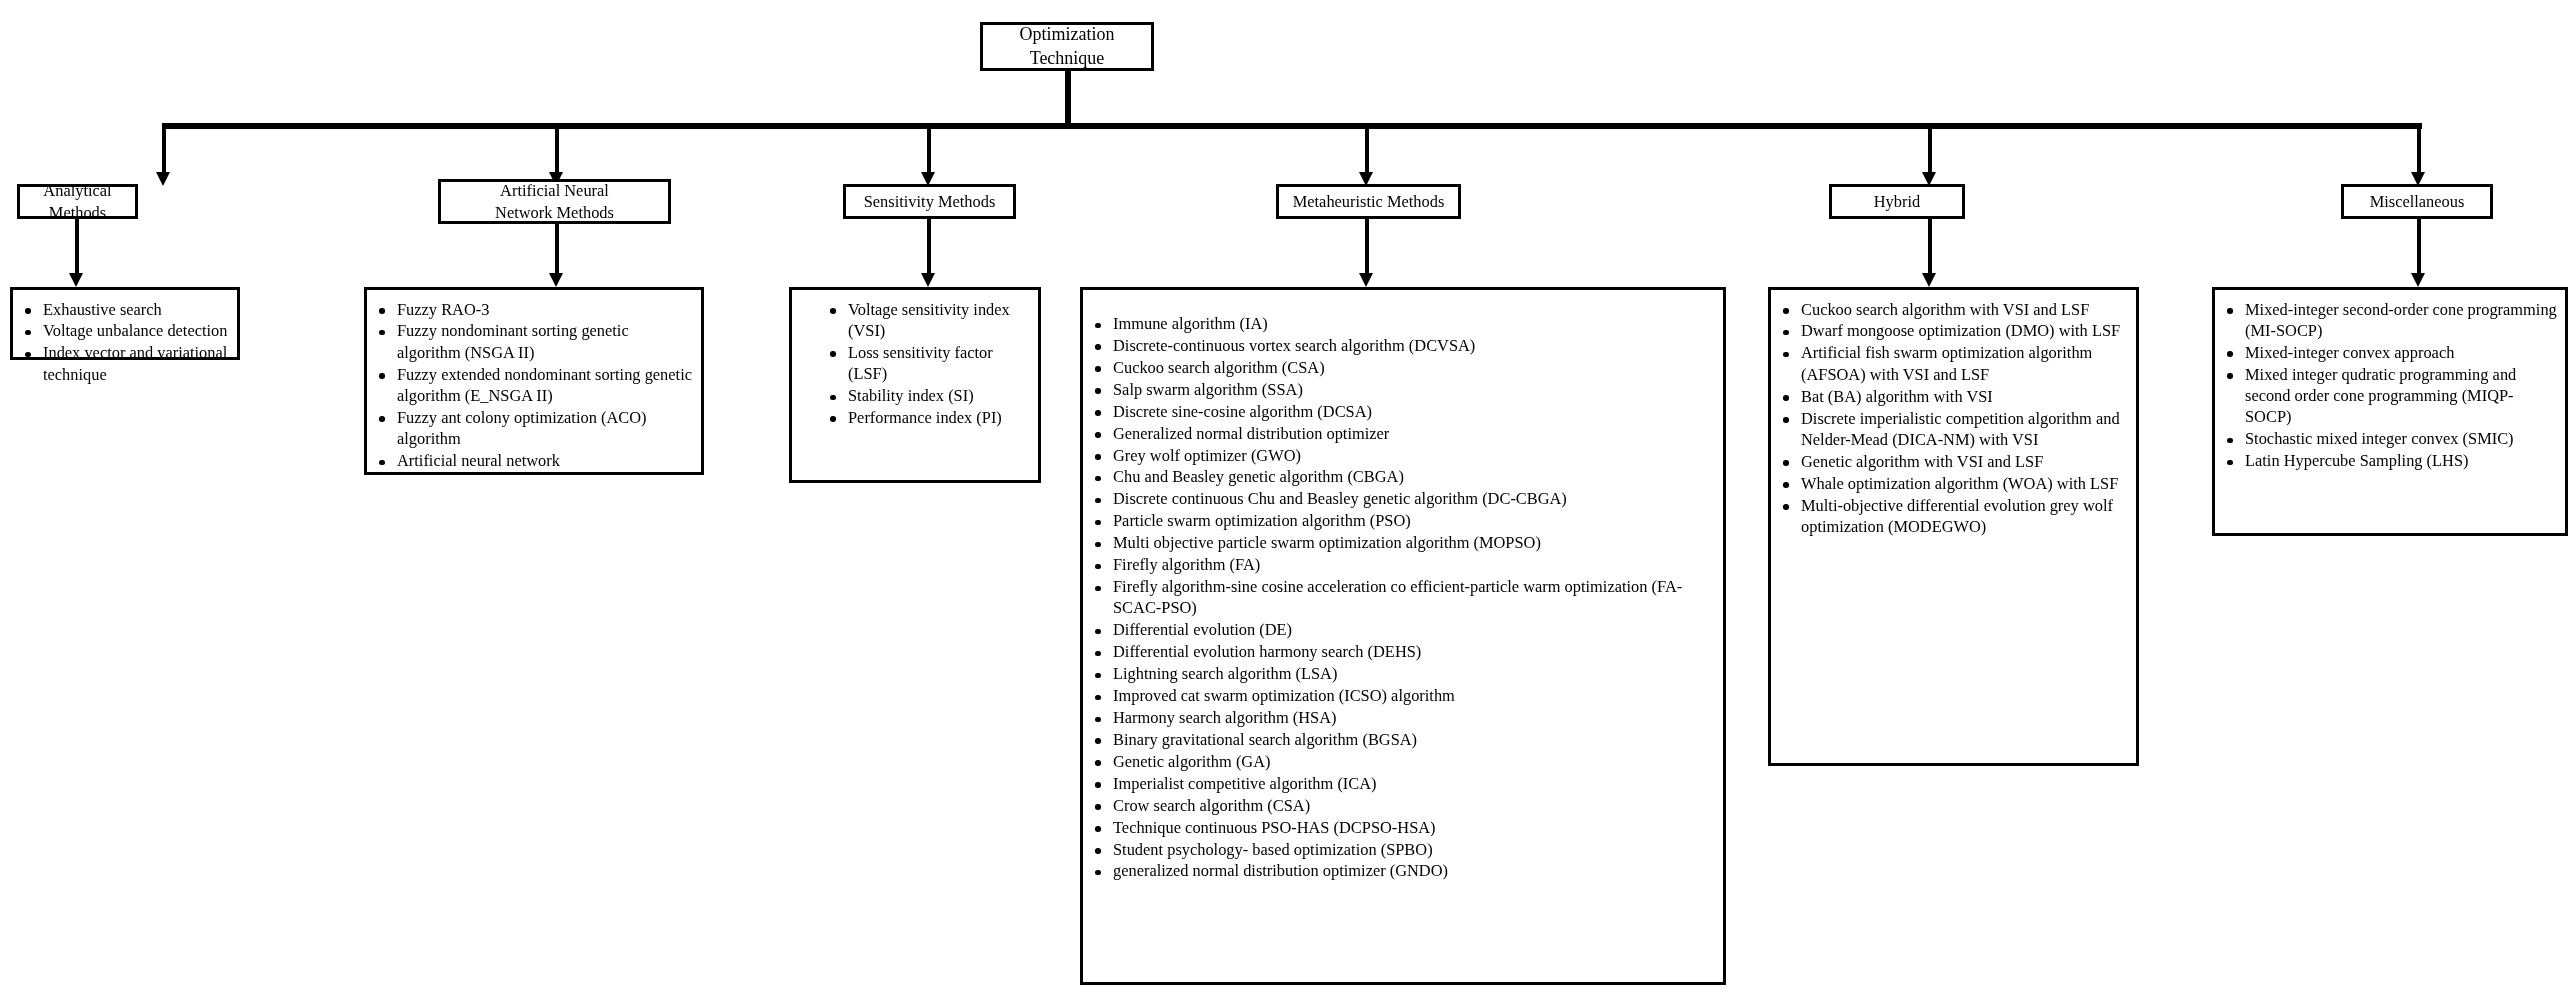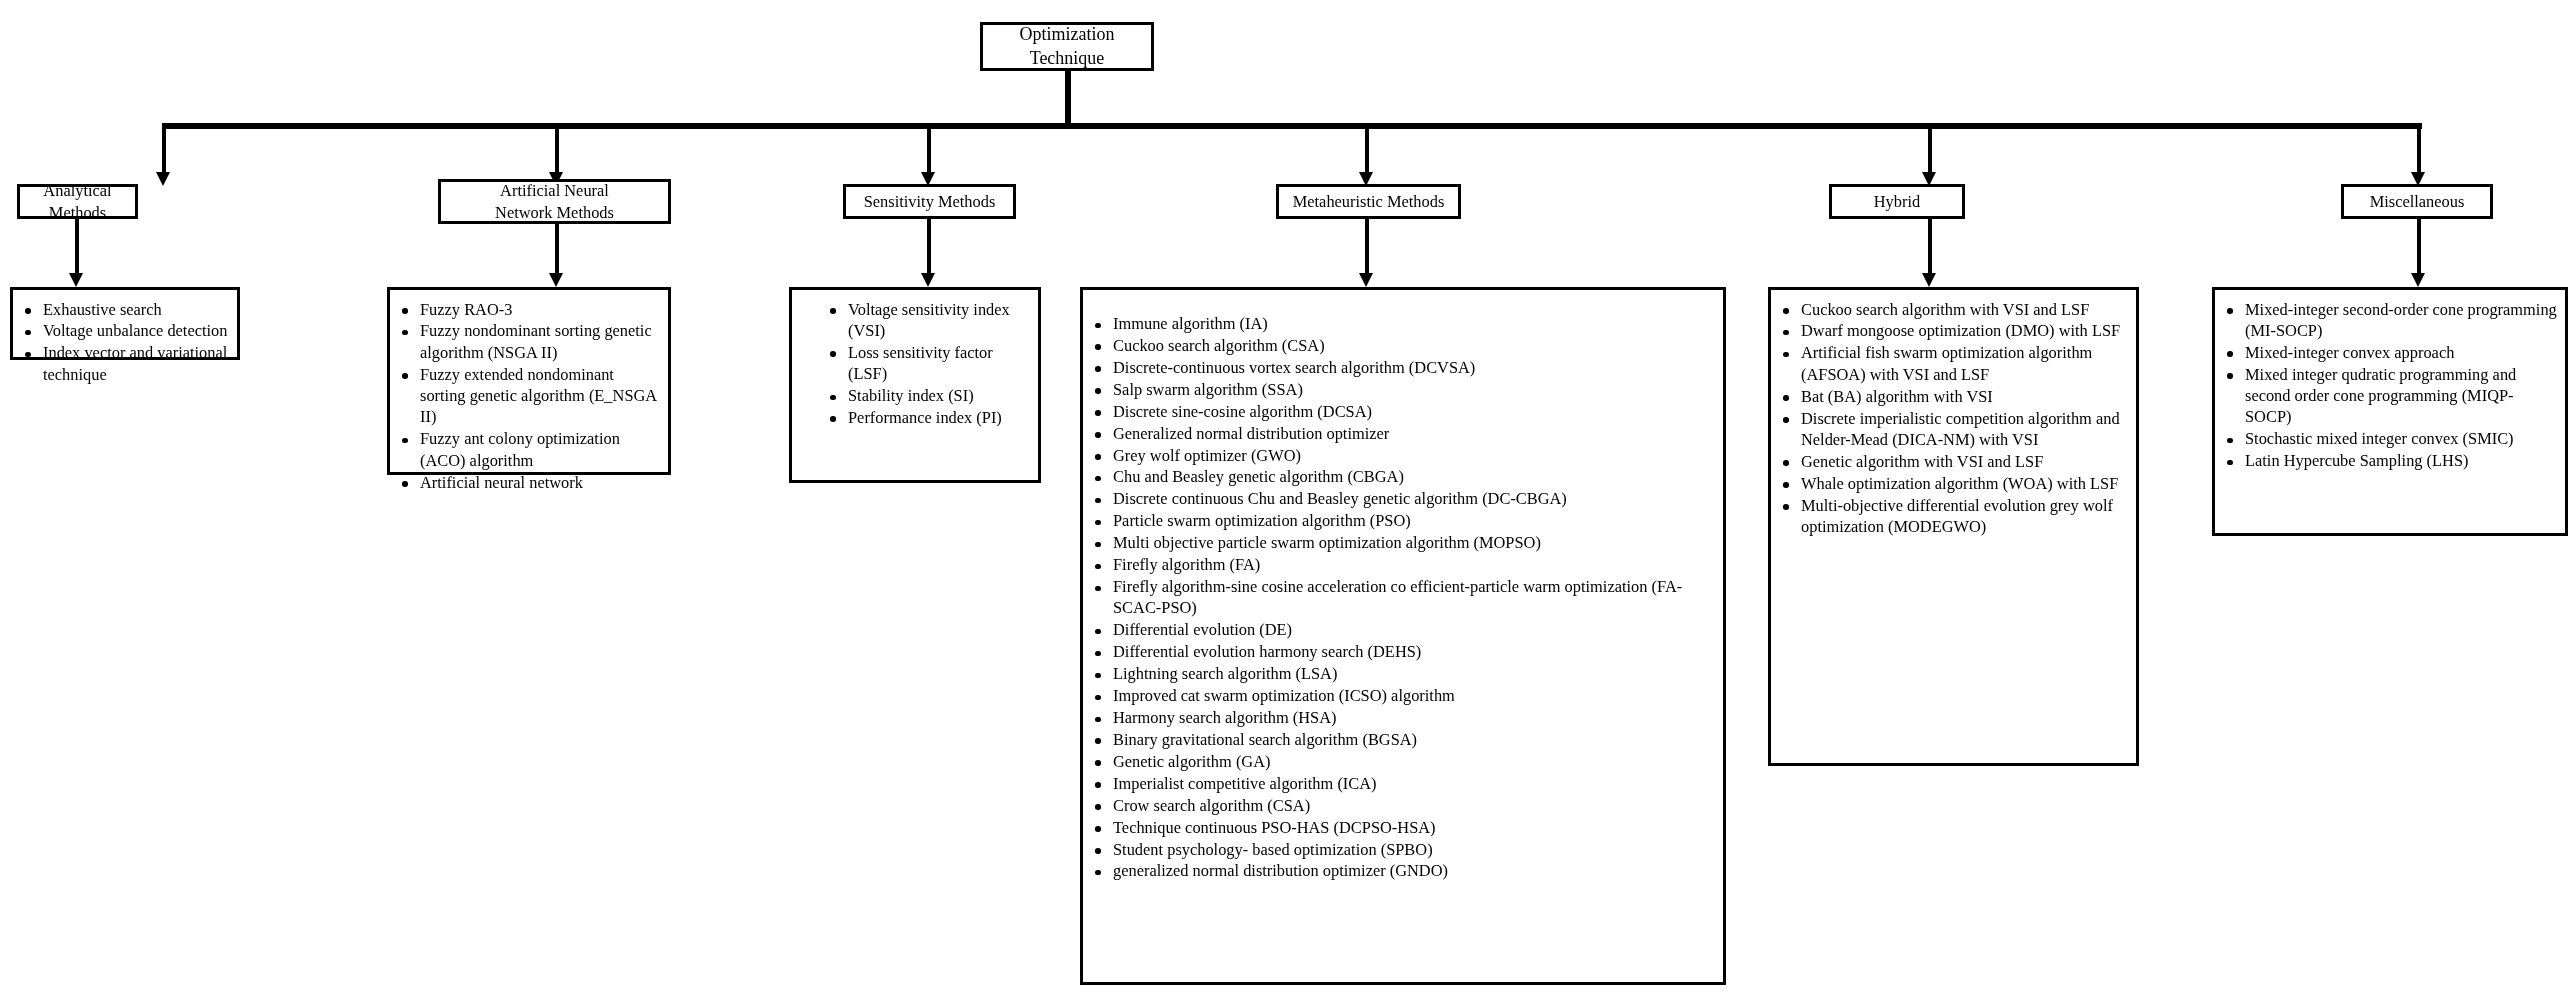--- a/index.html
+++ b/index.html
@@ -104,21 +104,21 @@
   <div class="arrow" style="left:549px; top:172px;"></div>
 
   <div class="box node cat" style="left:438px; top:179px; width:233px; height:45px; flex-direction:column;">
     <span class="node-label">Artificial Neural</span>
     <span class="node-label">Network Methods</span>
   </div>
 
   <div class="arrow-stem" style="left:555px; top:224px; height:51px;"></div>
   <div class="arrow" style="left:549px; top:273px;"></div>
 
-  <div class="box listbox" style="left:387px; top:287px; width:284px; height:188px;">
+  <div class="box listbox" style="left:364px; top:287px; width:340px; height:188px;">
     <ul class="items f-normal">
       <li>Fuzzy RAO-3</li>
       <li>Fuzzy nondominant sorting genetic algorithm (NSGA II)</li>
       <li>Fuzzy extended nondominant sorting genetic algorithm (E_NSGA II)</li>
       <li>Fuzzy ant colony optimization (ACO) algorithm</li>
       <li>Artificial neural network</li>
     </ul>
   </div>
 
   <div class="arrow-stem" style="left:927px; top:127px; height:45px;"></div>
@@ -146,22 +146,22 @@
   <div class="box node cat" style="left:1276px; top:184px; width:185px; height:35px;">
     <span class="node-label">Metaheuristic Methods</span>
   </div>
 
   <div class="arrow-stem" style="left:1365px; top:219px; height:56px;"></div>
   <div class="arrow" style="left:1359px; top:273px;"></div>
 
   <div class="box listbox" style="left:1080px; top:287px; width:646px; height:698px; padding-top:23px;">
     <ul class="items f-normal f-narrow" style="font-size:16.4px;">
       <li>Immune algorithm (IA)</li>
+      <li>Discrete-continuous vortex search algorithm (DCVSA)</li>
       <li>Cuckoo search algorithm (CSA)</li>
-      <li>Discrete-continuous vortex search algorithm (DCVSA)</li>
       <li>Salp swarm algorithm (SSA)</li>
       <li>Discrete sine-cosine algorithm (DCSA)</li>
       <li>Generalized normal distribution optimizer</li>
       <li>Grey wolf optimizer (GWO)</li>
       <li>Chu and Beasley genetic algorithm (CBGA)</li>
       <li>Discrete continuous Chu and Beasley genetic algorithm (DC-CBGA)</li>
       <li>Particle swarm optimization algorithm (PSO)</li>
       <li>Multi objective particle swarm optimization algorithm (MOPSO)</li>
       <li>Firefly algorithm (FA)</li>
       <li>Firefly algorithm-sine cosine acceleration co efficient-particle warm optimization (FA-SCAC-PSO)</li>

